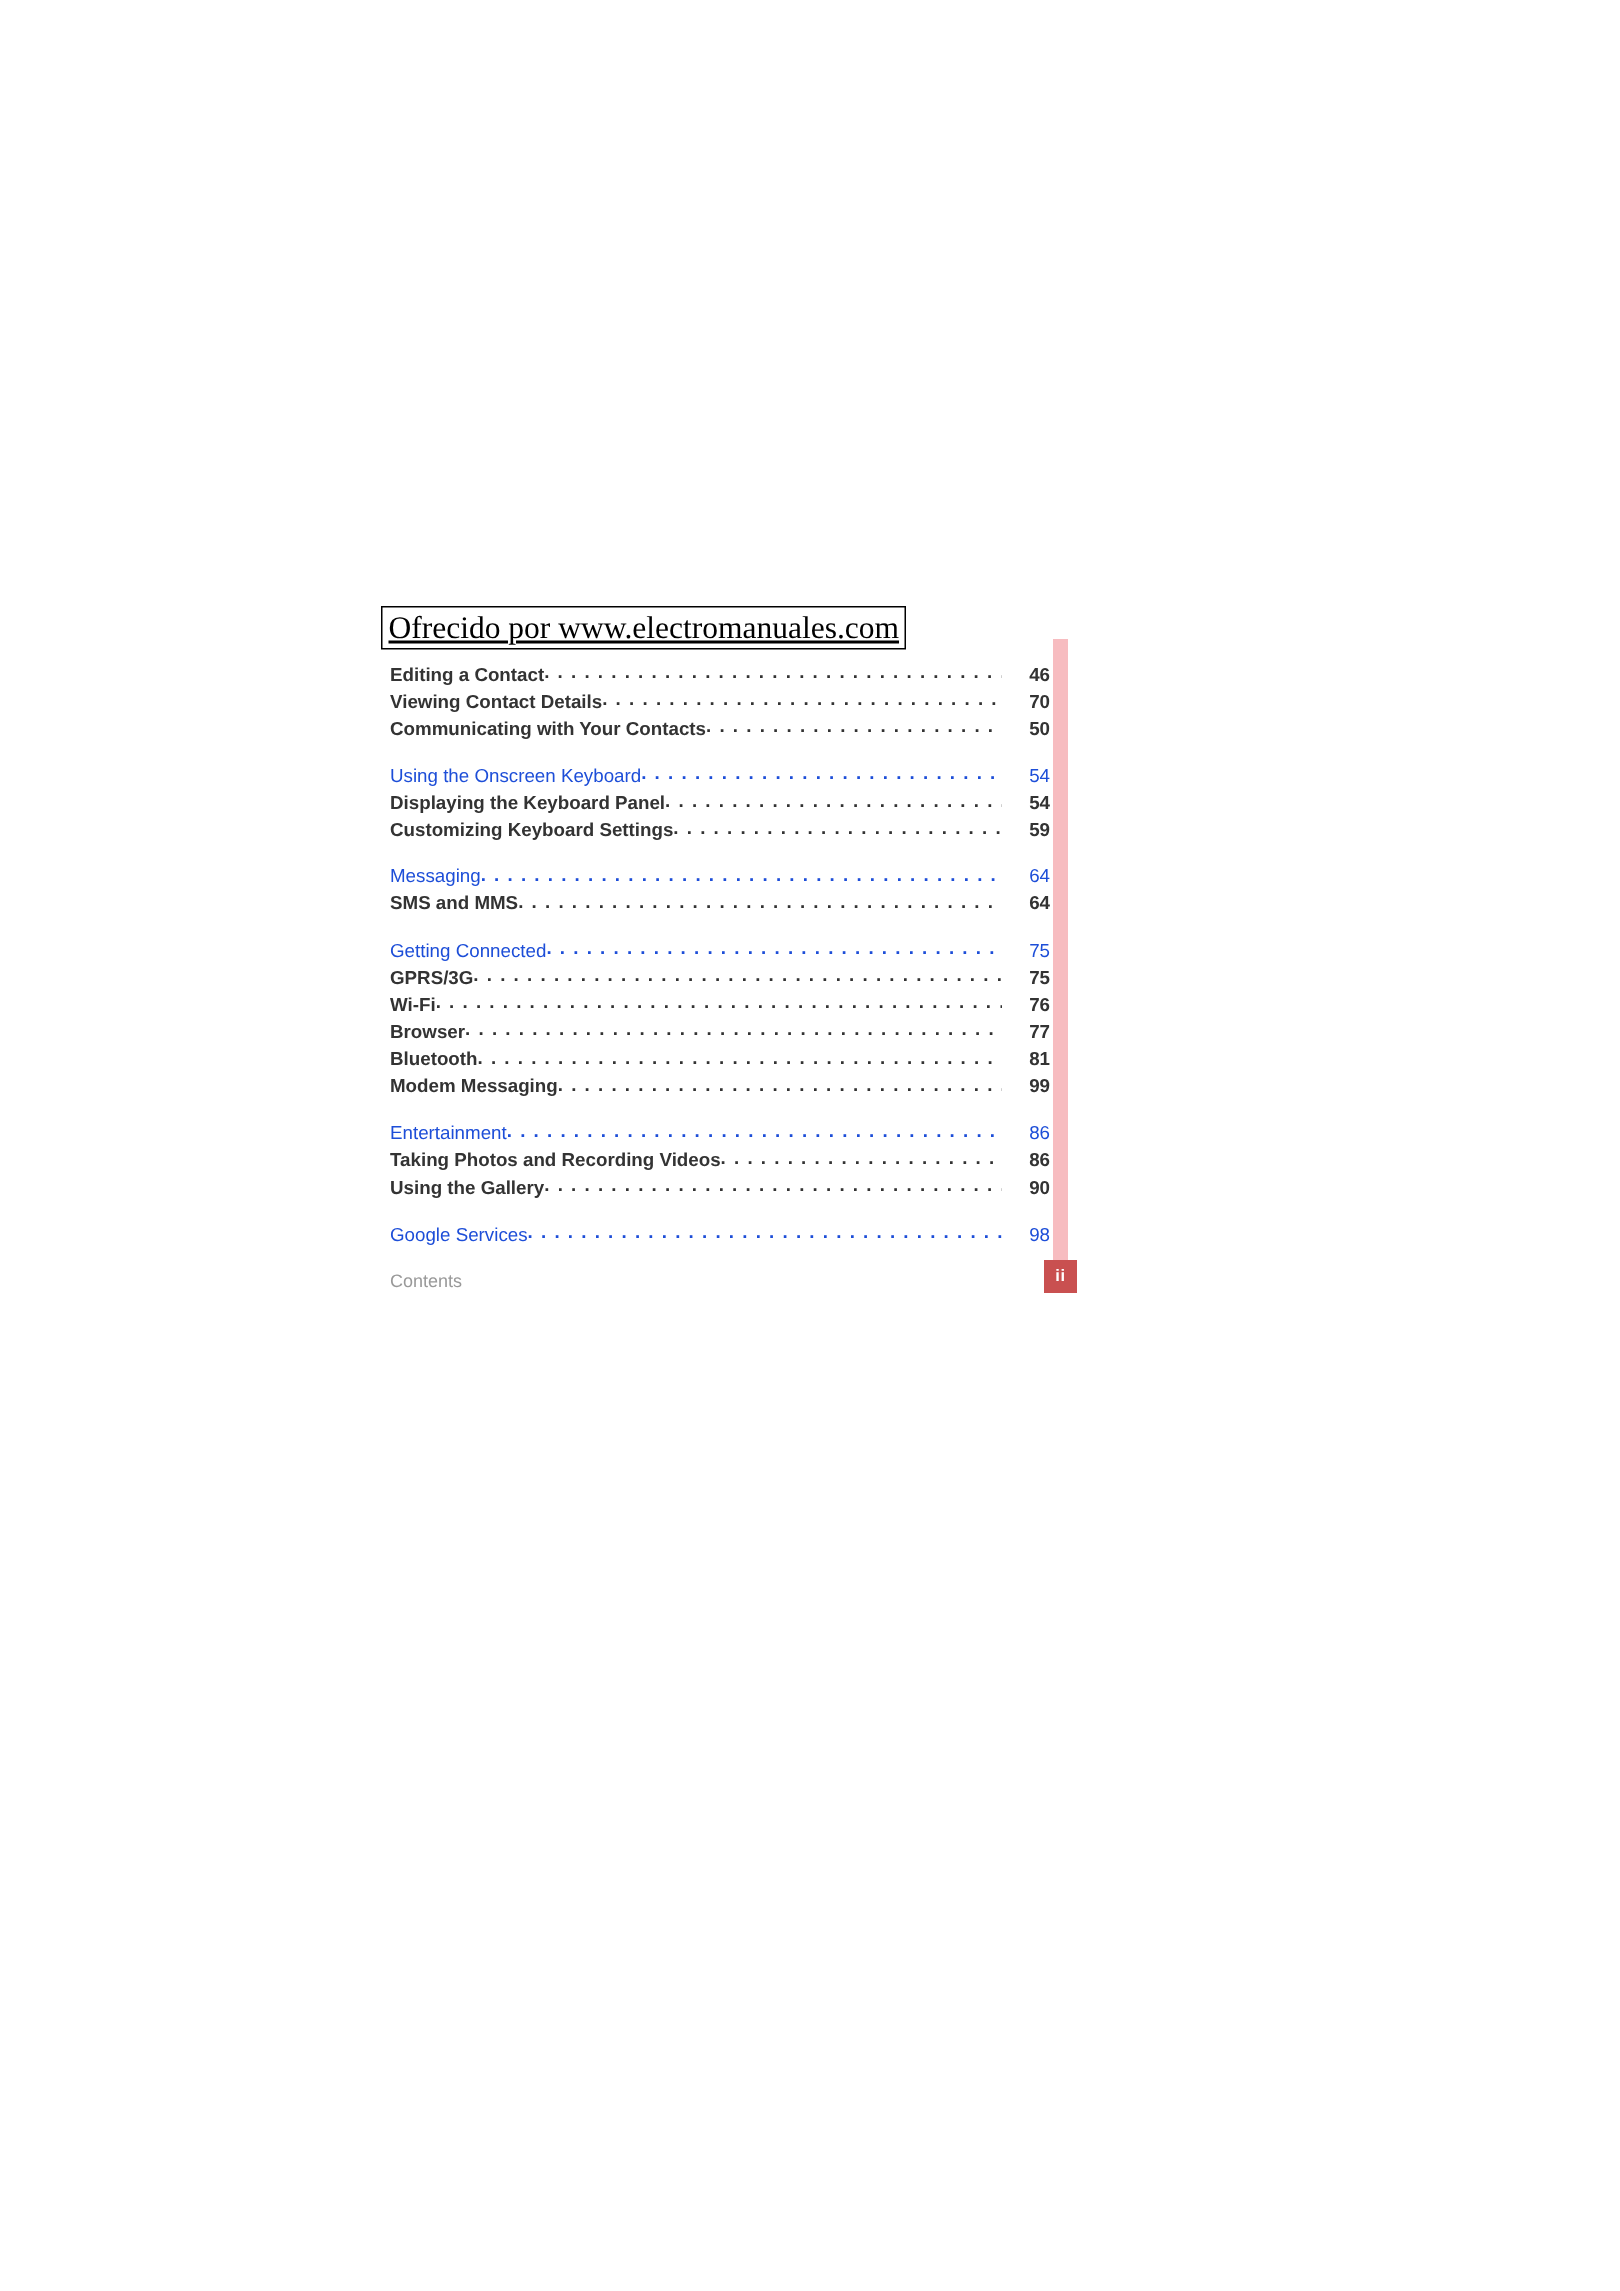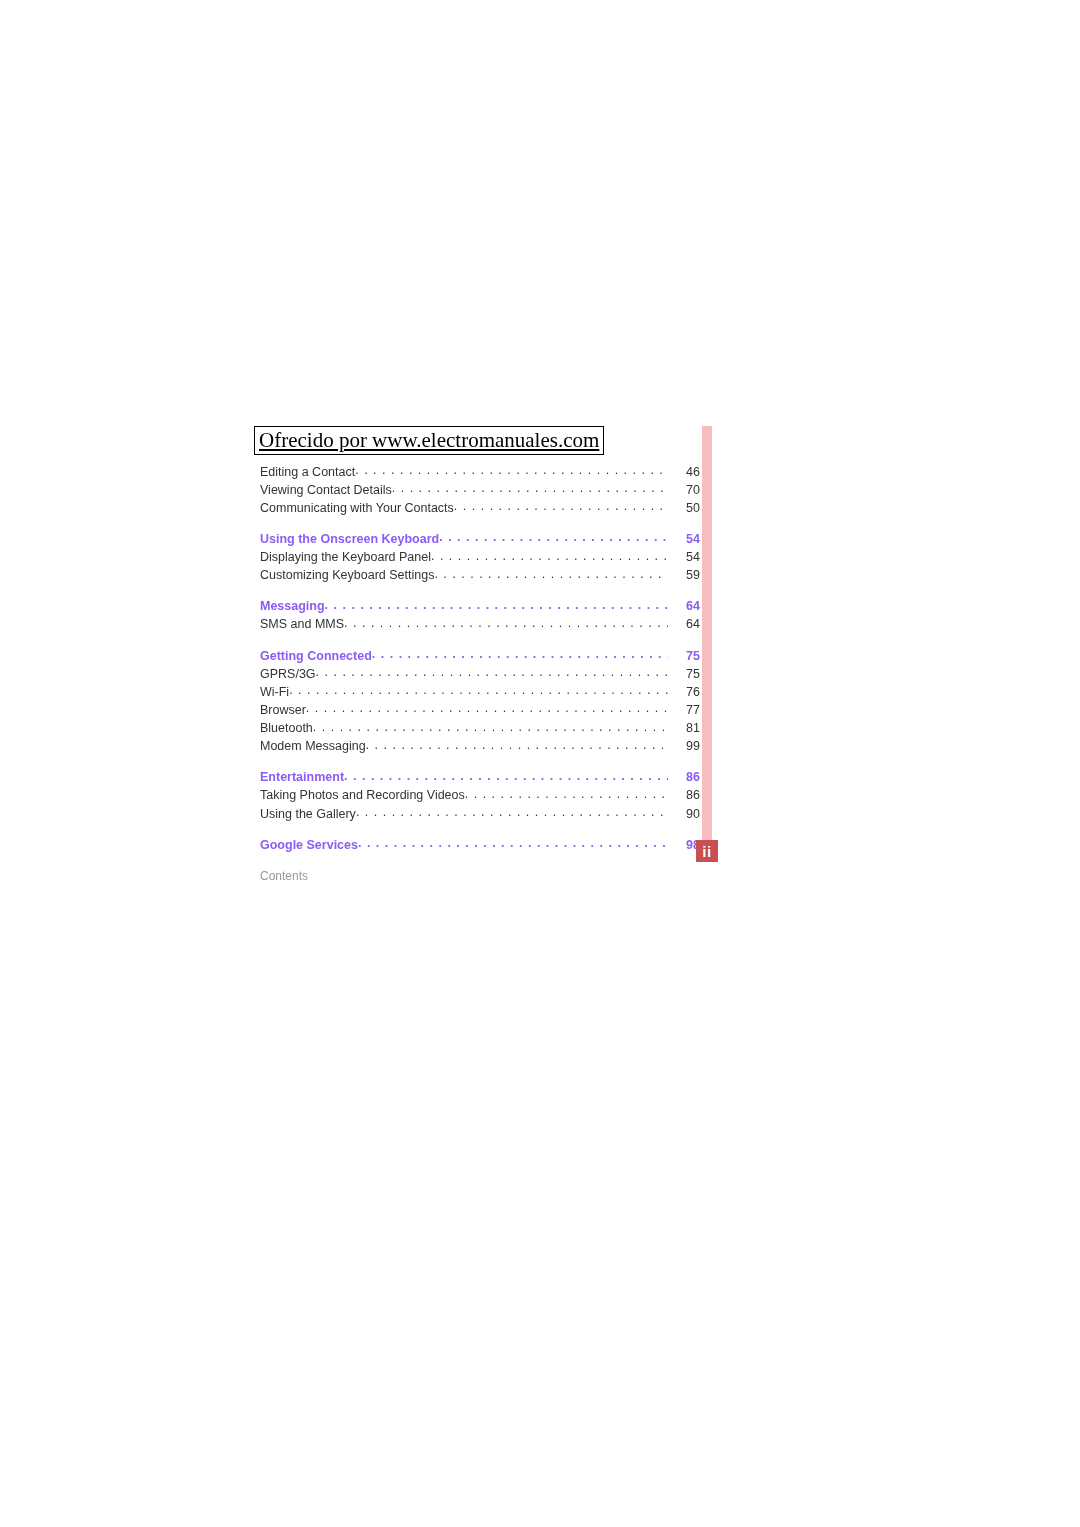--- a/index.html
+++ b/index.html
@@ -7,21 +7,21 @@
     padding: 0;
     background: #fff;
     width: 1080px;
     height: 1527px;
     position: relative;
     font-family: Arial, Helvetica, sans-serif;
   }
   .page {
     position: absolute;
     left: 260px;
-    top: 426px;
+    top: 404px;
     width: 440px;
   }
   .header-link {
     font-family: Georgia, 'Times New Roman', serif;
     font-size: 21px;
     color: #000;
     text-decoration: underline;
     border: 1px solid #000;
     padding: 1px 4px;
     display: inline-block;
@@ -31,20 +31,21 @@
   .toc {
     font-size: 12.5px;
     color: #333;
     line-height: 1.25;
   }
   .toc-row {
     display: flex;
     align-items: baseline;
     white-space: nowrap;
     margin-bottom: 1px;
+    font-weight: bold;
   }
   .toc-label {
     flex: 0 0 auto;
   }
   .toc-dots {
     flex: 1 1 auto;
     overflow: hidden;
     position: relative;
     height: 1em;
   }
@@ -54,22 +55,22 @@
     left: 0;
     letter-spacing: 1px;
   }
   .toc-page {
     flex: 0 0 auto;
     padding-left: 10px;
     min-width: 22px;
     text-align: right;
   }
   .chapter {
-    color: #8b5cf6;
-    font-weight: bold;
+    color: #1d4ed8;
+    font-weight: normal;
     margin-top: 14px;
   }
   .chapter .toc-dots::after {
     font-weight: bold;
   }
   .sidebar {
     position: absolute;
     left: 702px;
     top: 426px;
     width: 10px;
@@ -77,21 +78,21 @@
     background: #f7bcc0;
   }
   .tab {
     position: absolute;
     left: 696px;
     top: 840px;
     width: 22px;
     height: 22px;
     background: #c95050;
     color: #fff;
-    font-size: 15px;
+    font-size: 11px;
     font-weight: bold;
     display: flex;
     align-items: center;
     justify-content: center;
     letter-spacing: 0.5px;
   }
   .footer {
     font-size: 12px;
     color: #999;
     margin-top: 16px;

